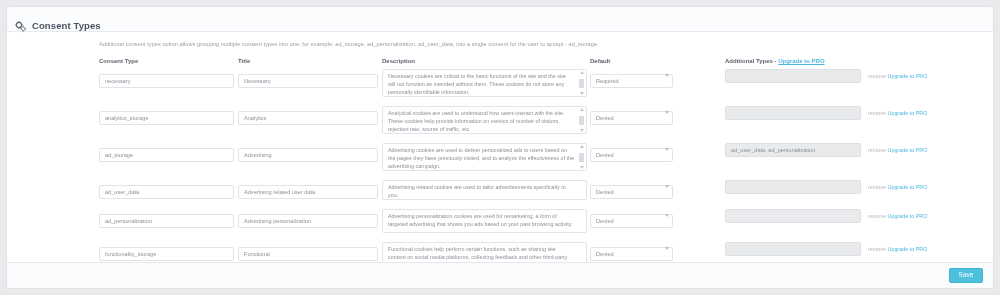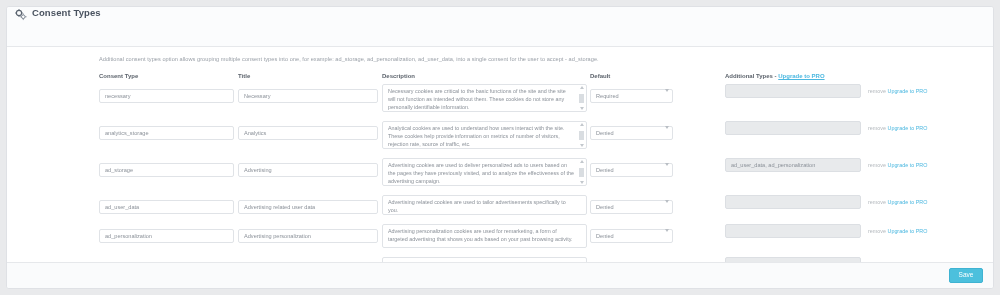--- a/index.html
+++ b/index.html
@@ -16,25 +16,25 @@
     border: 1px solid #dfe1e5;
     border-radius: 3px;
     width: 988px;
     height: 283px;
     position: relative;
     overflow: hidden;
   }
 
   
   .card-header {
-    height: 40px;
+    height: 25px;
     background: #fbfcfd;
     border-bottom: 1px solid #e6e8eb;
     display: flex;
-    align-items: flex-start;
+    align-items: flex-end;
     padding: 0 0 0 8px;
   }
   .hdr-icon { width: 12px; height: 12px; margin-right: 5px; display: block; flex: none; }
   .card-title {
     font-size: 9.5px;
     font-weight: bold;
     color: #4a5360;
     letter-spacing: .1px;
   }
 

